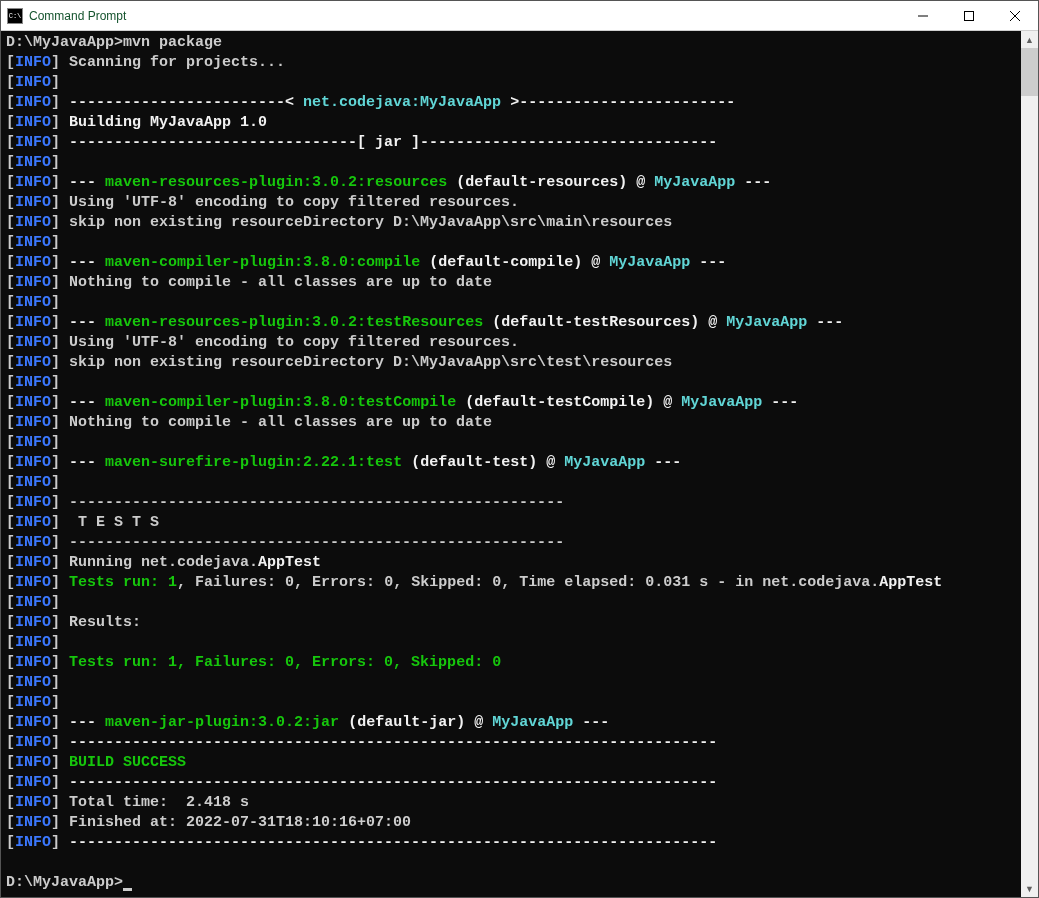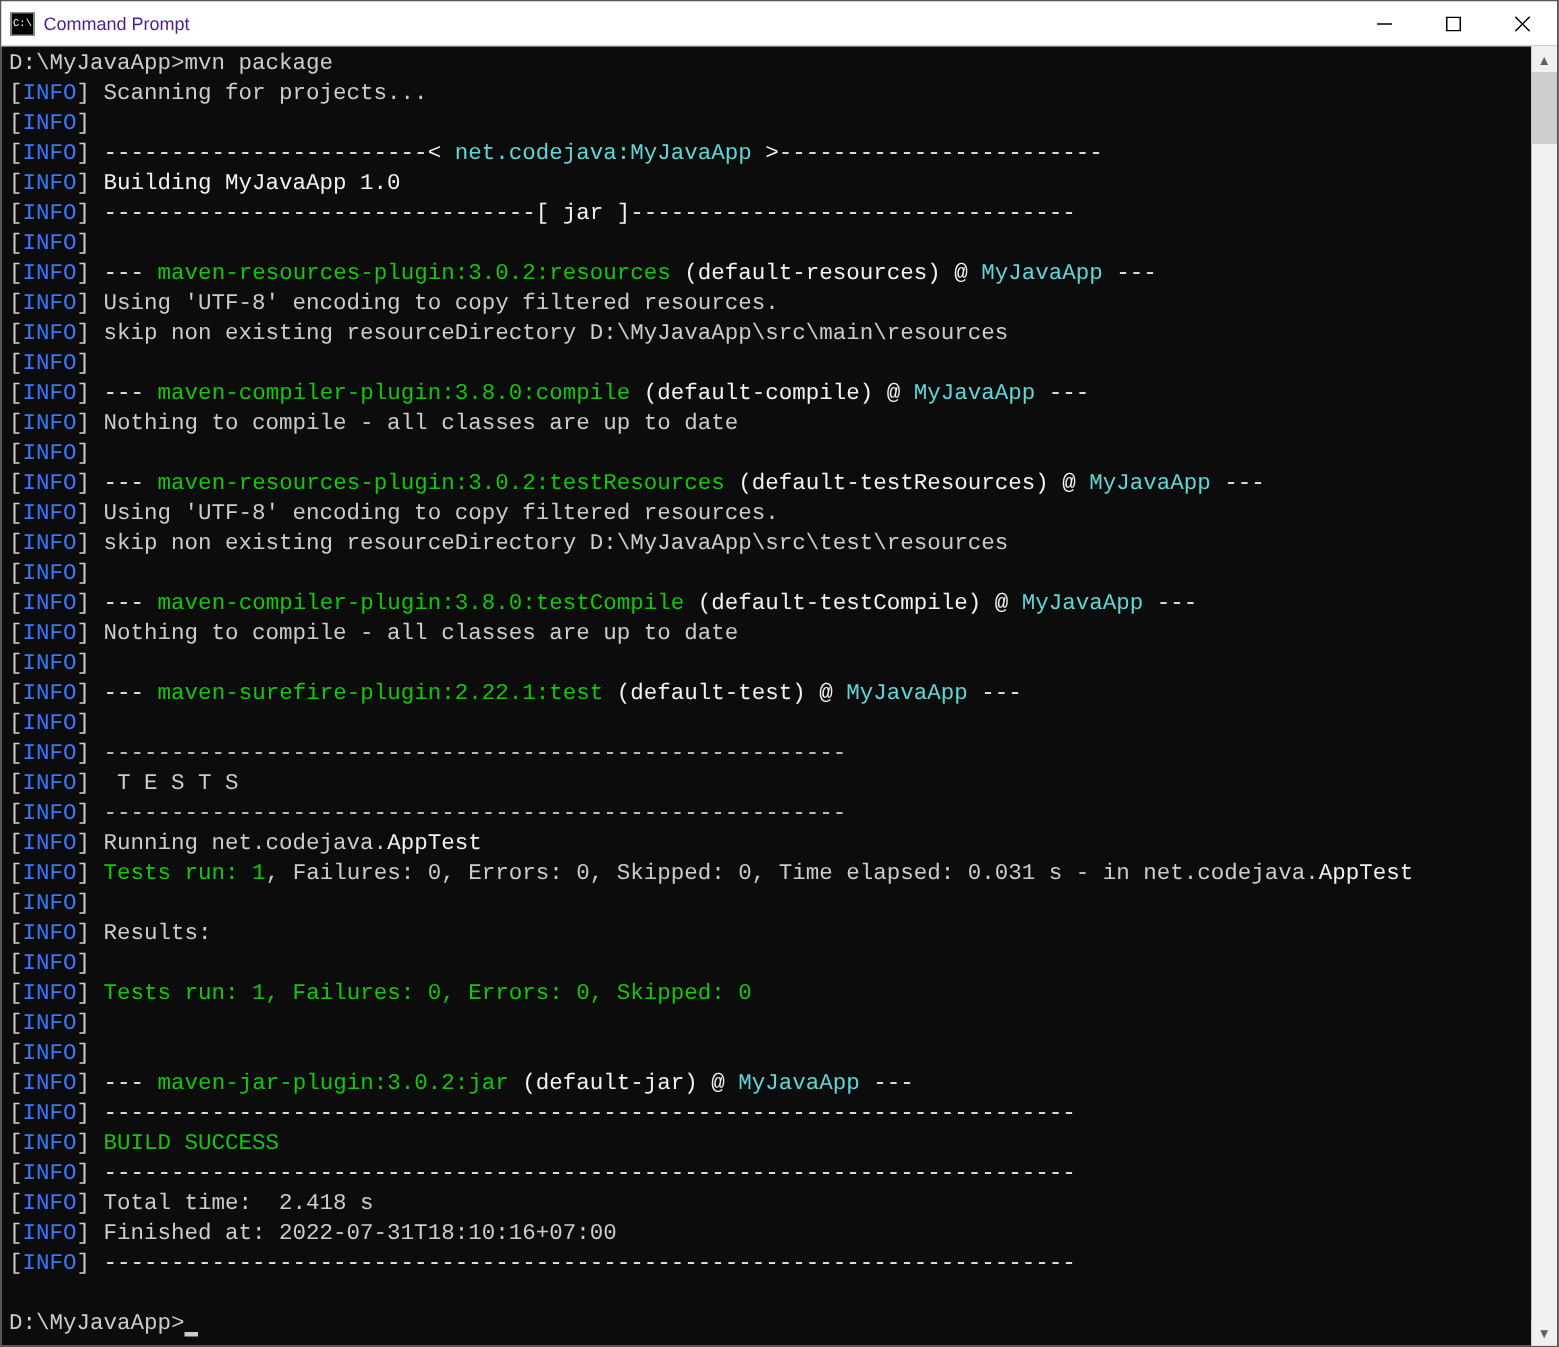--- a/index.html
+++ b/index.html
@@ -31,21 +31,21 @@
     display: flex;
     align-items: center;
     justify-content: center;
     color: #fff;
     font-size: 7px;
     font-family: "Courier New", monospace;
     border: 1px solid #888;
   }
   .title-text {
     font-size: 12px;
-    color: #4c1d95;
+    color: #14532d;
   }
   .win-buttons {
     position: absolute;
     right: 0;
     top: 0;
     display: flex;
     height: 30px;
   }
   .win-btn {
     width: 46px;
@@ -65,20 +65,21 @@
     right: 17px;
     bottom: 0;
     background: #0c0c0c;
     color: #cccccc;
     font-family: Consolas, "Courier New", monospace;
     font-size: 15px;
     line-height: 20px;
     padding: 2px 5px;
     white-space: pre;
     overflow: hidden;
+    font-weight: bold;
   }
   .scrollbar {
     position: absolute;
     top: 30px;
     right: 0;
     width: 17px;
     bottom: 0;
     background: #f0f0f0;
   }
   .scroll-arrow {

